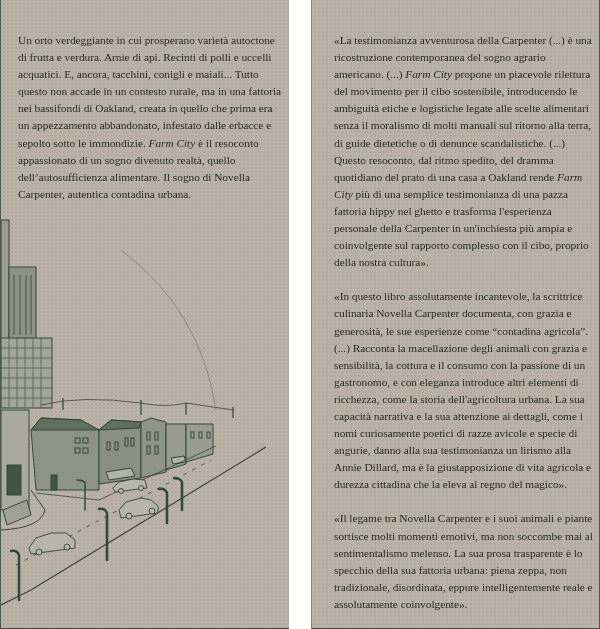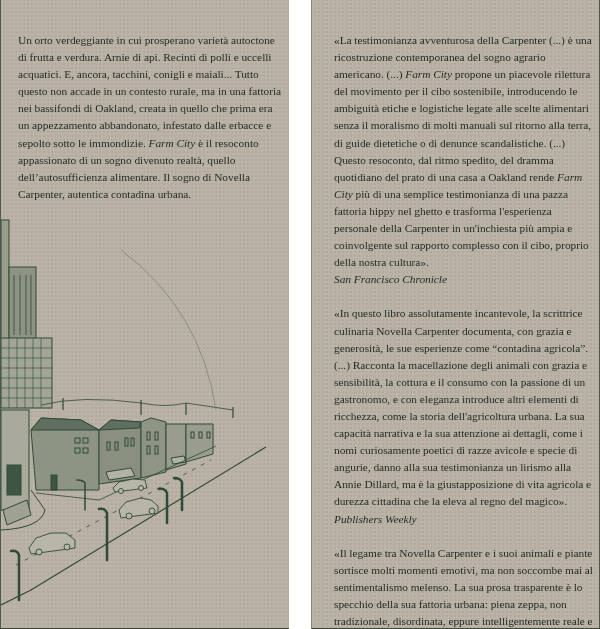--- a/index.html
+++ b/index.html
@@ -144,23 +144,21 @@
 </div>
 
 <div class="gutter"></div>
 
 <div class="page page-right">
 </div>
 
 <div class="right-text text">
   <div class="quote-block">
     <span>«La testimonianza avventurosa della Carpenter (...) è una ricostruzione contemporanea del sogno agrario americano. (...) </span><em>Farm City</em><span> propone un piacevole rilettura del movimento per il cibo sostenibile, introducendo le ambiguità etiche e logistiche legate alle scelte alimentari senza il moralismo di molti manuali sul ritorno alla terra, di guide dietetiche o di denunce scandalistiche. (...)  Questo resoconto, dal ritmo spedito, del dramma quotidiano del prato di una casa a Oakland rende </span><em>Farm City</em><span> più di una semplice testimonianza di una pazza fattoria hippy nel ghetto e trasforma l'esperienza personale della Carpenter in un'inchiesta più ampia e coinvolgente sul rapporto complesso con il cibo, proprio della nostra cultura».</span>
-    <span class="src">San Francisco Chronicle</span>
   </div>
   <div class="quote-block">
     <span>«In questo libro assolutamente incantevole, la scrittrice culinaria Novella Carpenter documenta, con grazia e generosità, le sue esperienze come “contadina agricola”. (...) Racconta la macellazione degli animali con grazia e sensibilità, la cottura e il consumo con la passione di un gastronomo, e con eleganza introduce altri elementi di ricchezza, come la storia dell'agricoltura urbana. La sua capacità narrativa e la sua attenzione ai dettagli, come i nomi curiosamente poetici di razze avicole e specie di angurie, danno alla sua testimonianza un lirismo alla Annie Dillard, ma è la giustapposizione di vita agricola e durezza cittadina che la eleva al regno del magico».</span>
-    <span class="src">Publishers Weekly</span>
   </div>
   <div class="quote-block">
     <span>«Il legame tra Novella Carpenter e i suoi animali e piante sortisce molti momenti emotivi, ma non soccombe mai al sentimentalismo melenso. La sua prosa trasparente è lo specchio della sua fattoria urbana: piena zeppa, non tradizionale, disordinata, eppure intelligentemente reale e assolutamente coinvolgente».</span>
     
   </div>
 </div>
 
 </body></html>

